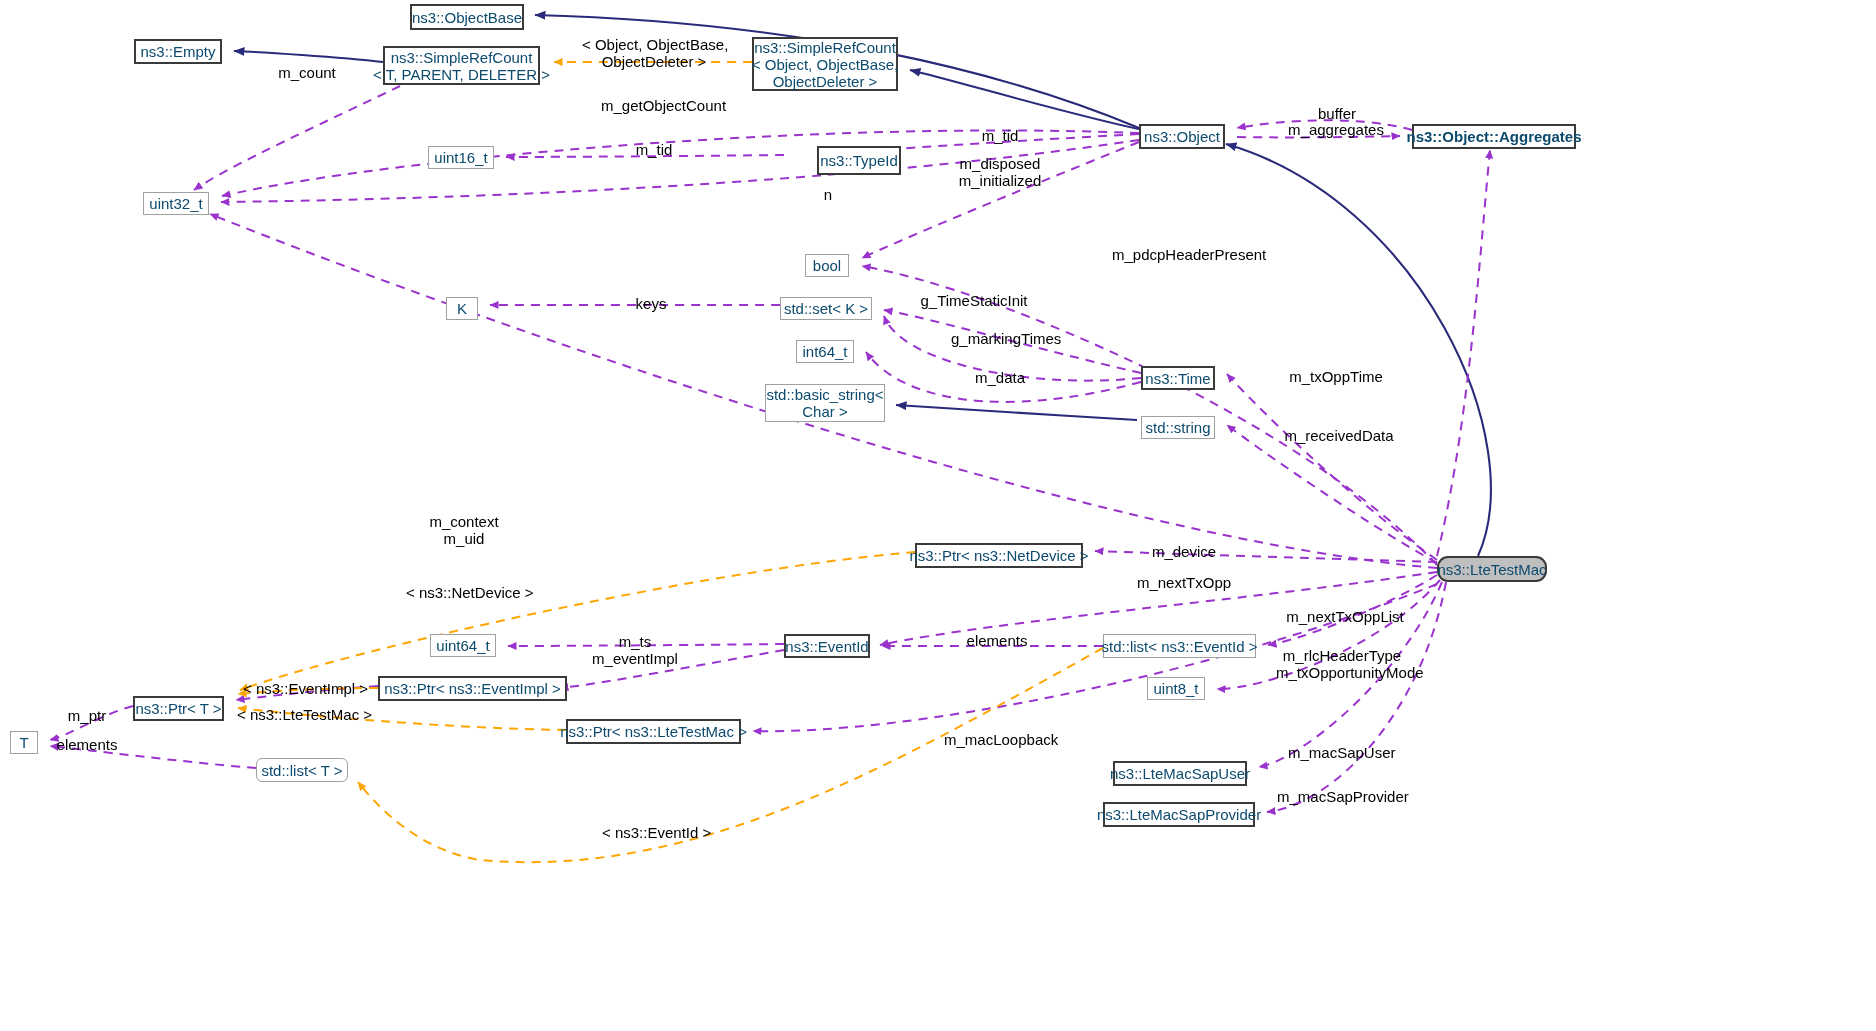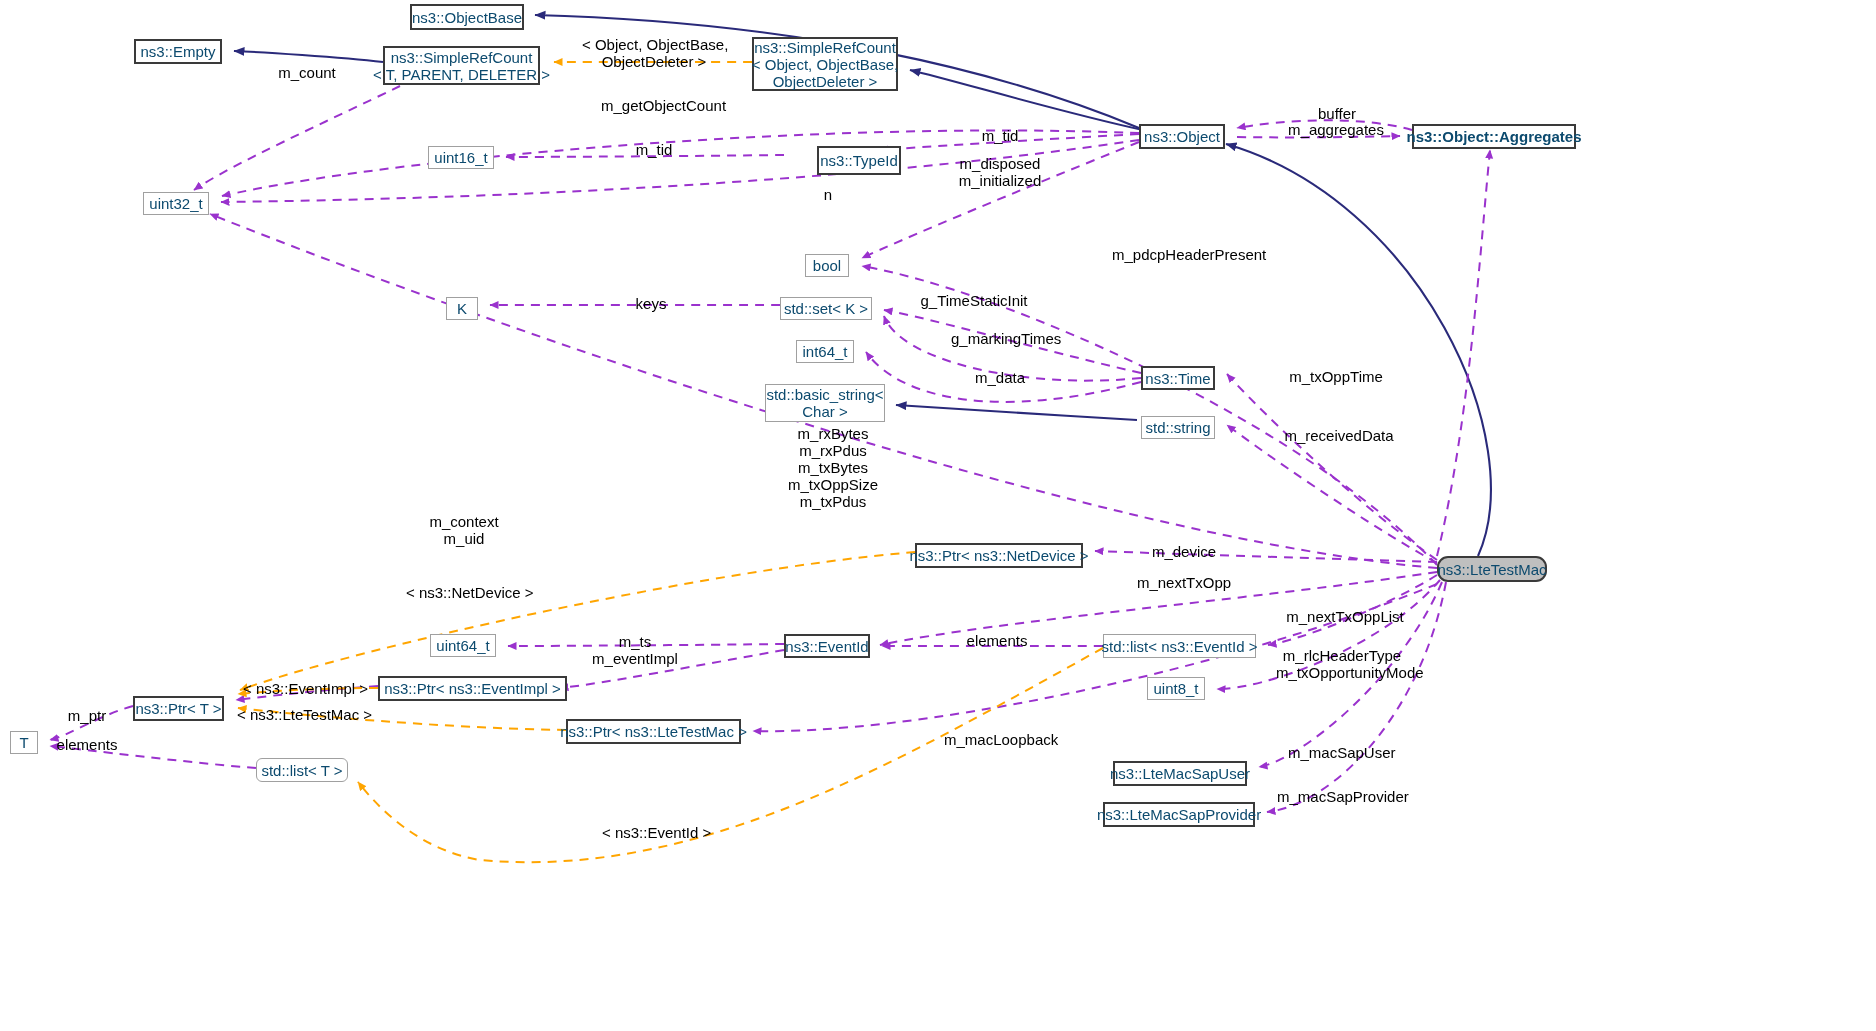--- a/index.html
+++ b/index.html
@@ -169,25 +169,20 @@
   <div class="edge-label" style="left:954px;top:155px;width:92px;">m_disposed
 m_initialized</div>
   <div class="edge-label" style="left:820px;top:186px;width:16px;">n</div>
   <div class="edge-label" style="left:1112px;top:246px;width:148px;">m_pdcpHeaderPresent</div>
   <div class="edge-label" style="left:633px;top:295px;width:36px;">keys</div>
   <div class="edge-label" style="left:919px;top:292px;width:110px;">g_TimeStaticInit</div>
   <div class="edge-label" style="left:951px;top:330px;width:110px;">g_markingTimes</div>
   <div class="edge-label" style="left:972px;top:369px;width:56px;">m_data</div>
   <div class="edge-label" style="left:1286px;top:368px;width:100px;">m_txOppTime</div>
   <div class="edge-label" style="left:1284px;top:427px;width:110px;">m_receivedData</div>
-  <div class="edge-label" style="left:765px;top:425px;width:136px;">m_rxBytes
-m_rxPdus
-m_txBytes
-m_txOppSize
-m_txPdus</div>
   <div class="edge-label" style="left:428px;top:513px;width:72px;">m_context
 m_uid</div>
   <div class="edge-label" style="left:1149px;top:543px;width:70px;">m_device</div>
   <div class="edge-label" style="left:1135px;top:574px;width:98px;">m_nextTxOpp</div>
   <div class="edge-label" style="left:406px;top:584px;width:118px;">&lt; ns3::NetDevice &gt;</div>
   <div class="edge-label" style="left:1285px;top:608px;width:120px;">m_nextTxOppList</div>
   <div class="edge-label" style="left:588px;top:633px;width:94px;">m_ts
 m_eventImpl</div>
   <div class="edge-label" style="left:962px;top:632px;width:70px;">elements</div>
   <div class="edge-label" style="left:1276px;top:647px;width:132px;">m_rlcHeaderType

